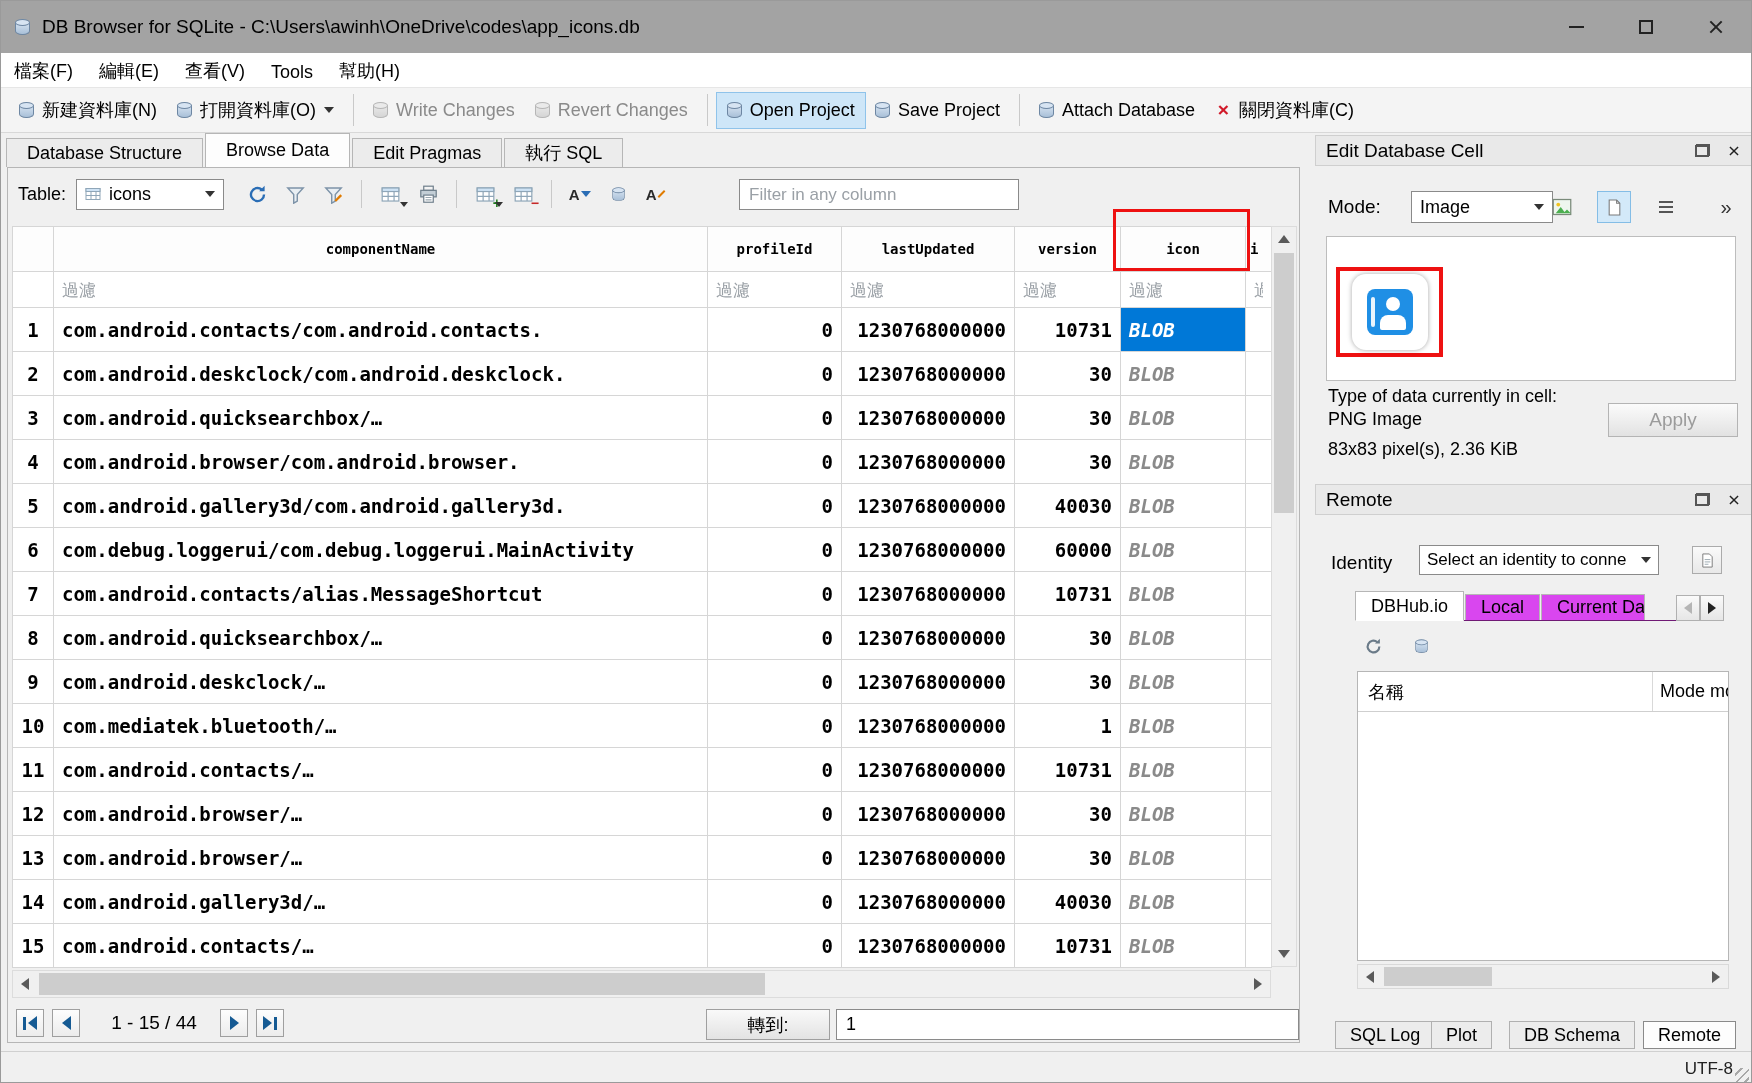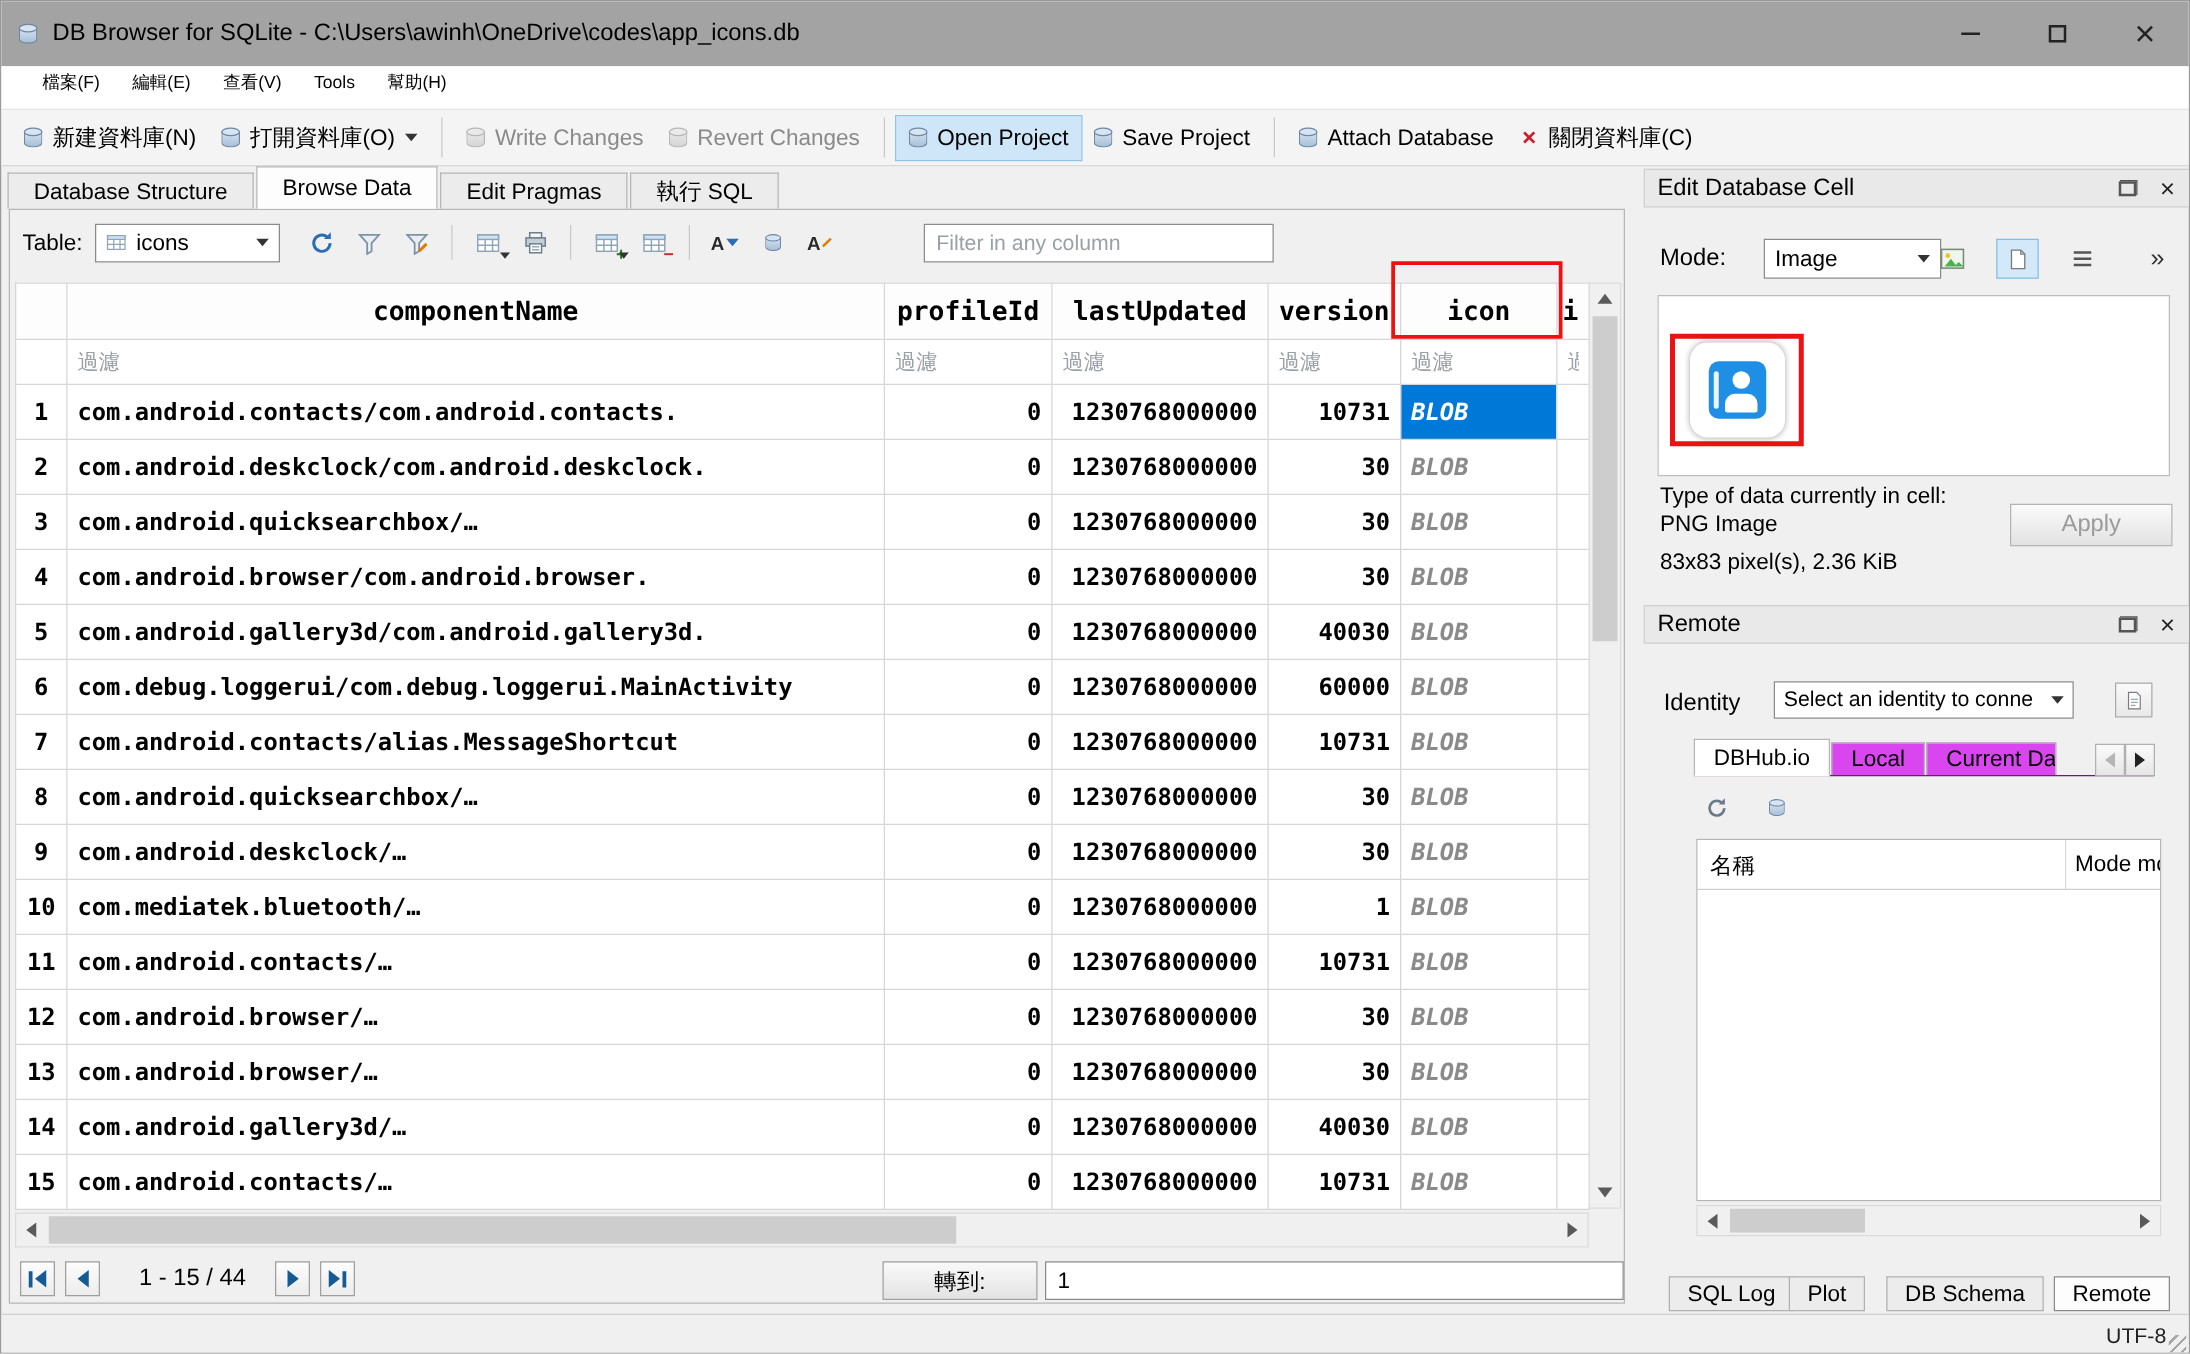--- a/index.html
+++ b/index.html
@@ -22,21 +22,21 @@
 
   
   .db-icon { position:relative; width:15px; height:17px; display:inline-block; flex:none; }
   .db-icon::before { content:""; position:absolute; left:0; top:0; width:13px; height:5px; background:#d7e4f2; border:1px solid #6e87a3; border-radius:50%; z-index:2; }
   .db-icon::after { content:""; position:absolute; left:0; top:3px; width:13px; height:12px; background:linear-gradient(#d7e4f2,#a9c0d8); border:1px solid #6e87a3; border-top:none; border-radius:0 0 7px 7px / 0 0 4px 4px; }
   .db-sm { transform:scale(.85); }
 
   .caret { width:0; height:0; border-left:5px solid transparent; border-right:5px solid transparent; border-top:6px solid #333; display:inline-block; }
 
   
-  .menubar { position:absolute; left:0; top:52px; width:100%; height:34px; background:#fff; display:flex; align-items:flex-start; padding-left:20px; font-size:14px; }
+  .menubar { position:absolute; left:0; top:52px; width:100%; height:34px; background:#fff; display:flex; align-items:flex-end; padding-left:0; font-size:18px; }
   .menu-item { padding:4px 13px; }
 
   
   .toolbar { position:absolute; left:0; top:86px; width:100%; height:46px; background:#f4f4f4; border-top:1px solid #e6e6e6; border-bottom:1px solid #d8d8d8; display:flex; align-items:center; padding-left:8px; font-size:18px; }
   .tbtn { display:flex; align-items:center; gap:8px; padding:7px 10px; white-space:nowrap; }
   .tbtn.disabled { color:#8a8a8a; }
   .tbtn.disabled .db-icon { filter:grayscale(1); opacity:.55; }
   .tbtn.highlight { background:#cee6f8; outline:1px solid #8fc3ea; }
   .tsep { width:1px; height:32px; background:#c9c9c9; margin:0 9px; flex:none; }
 
@@ -58,21 +58,21 @@
   .ov-plus::before { content:"+"; color:#1c7c1c; }
   .ov-minus::before { content:"\2212"; color:#c62828; }
   .icon-a::before { content:"A"; font-weight:bold; font-size:15px; color:#2a2a2a; }
   .bars { width:14px; height:2px; background:#555; box-shadow:0 5px 0 #555, 0 10px 0 #555; margin-bottom:10px; }
   .any-filter { position:absolute; left:731px; top:11px; width:280px; height:31px; border:1px solid #8a8a8a; padding:0 9px; font-size:17px; color:#a21caf; background:#fff; }
   input::placeholder { color:#9aa0a6; opacity:1; }
 
   
   .data-grid { position:absolute; left:4px; top:58px; width:1259px; border-collapse:collapse; table-layout:fixed; background:#fff; font-family:"DejaVu Sans Mono","Liberation Mono",monospace; }
   .data-grid th, .data-grid td { border:1px solid #d6d6d6; overflow:hidden; white-space:nowrap; }
-  .data-grid thead th { height:45px; font-size:21px; font-weight:bold; background:#fdfdfd; text-align:center; }
+  .data-grid thead th { height:45px; font-size:14px; font-weight:bold; background:#fdfdfd; text-align:center; }
   .data-grid thead th.h-extra { text-align:left; padding-left:4px; }
   .corner { background:#f1f1f1; }
   .filter-row td { height:36px; padding:0; background:#fff; }
   .filter-row input { width:100%; height:100%; border:none; outline:none; padding:0 8px; font-size:17px; font-family:inherit; background:transparent; }
   .data-grid tbody td { height:44px; font-size:19px; font-weight:bold; padding:0 8px; background:#fff; }
   .rownum { background:#f1f1f1; text-align:center; }
   .c-num { text-align:right; }
   .c-blob { font-style:italic; color:#8a8a8a; }
   .data-grid tbody tr:first-of-type td.c-blob { background:#0078d7; color:#fff; }
 

